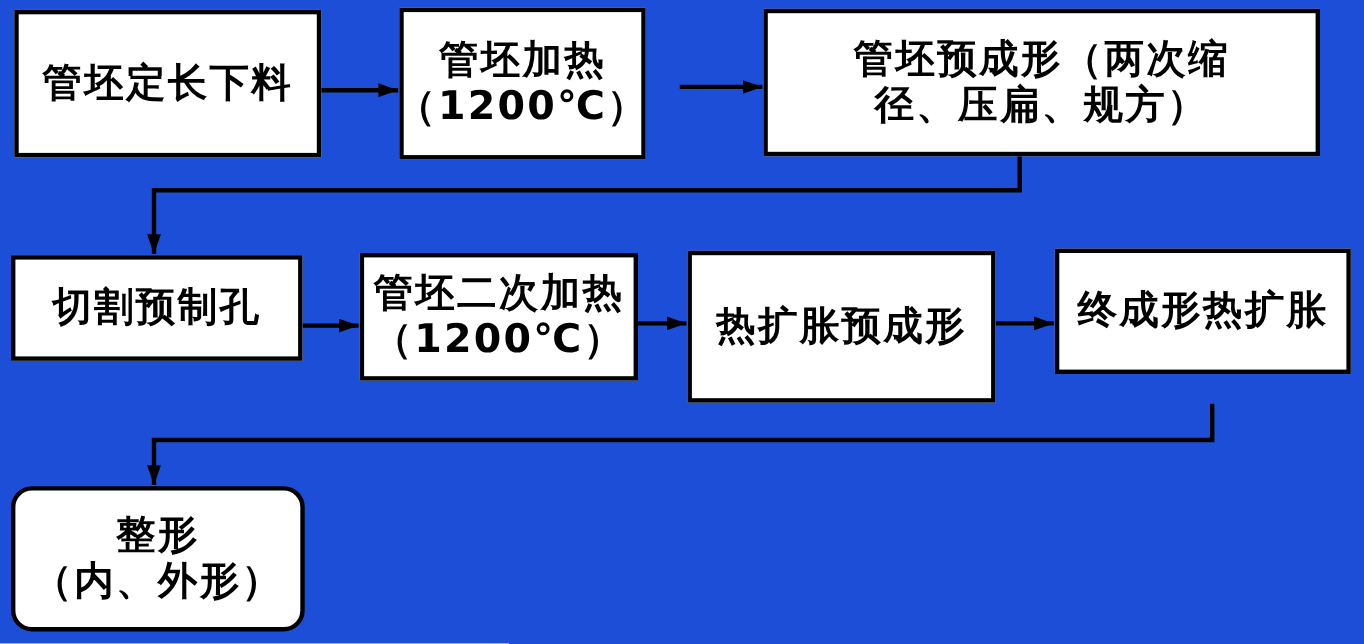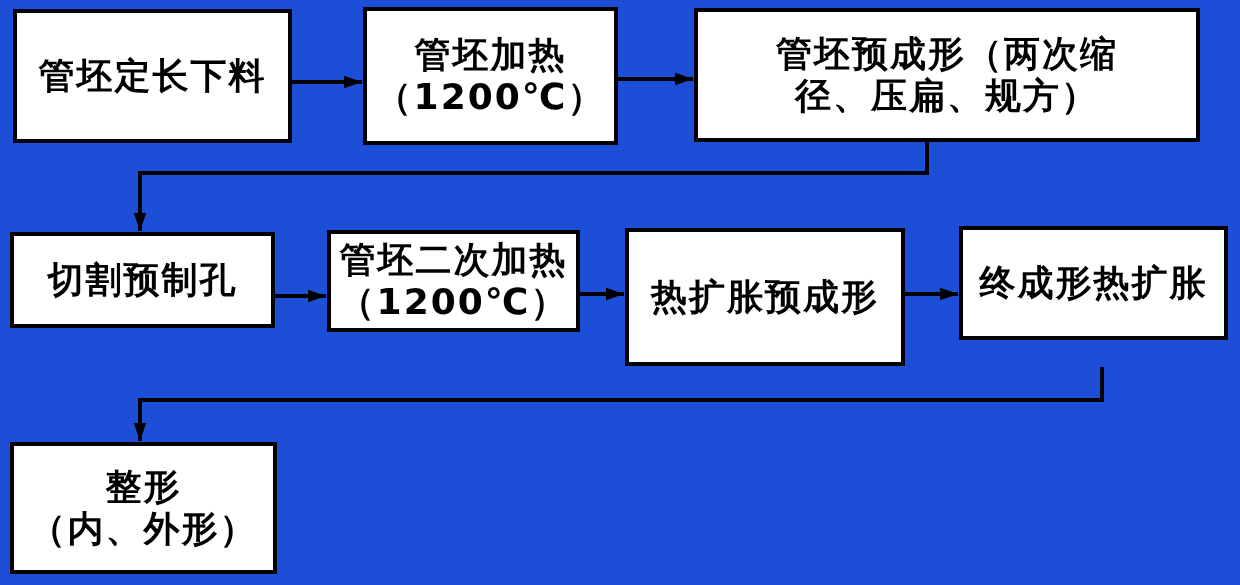--- a/index.html
+++ b/index.html
@@ -27,29 +27,29 @@
     text-align: center;
     color: #000000;
     font-size: 36px;
     font-weight: 700;
     letter-spacing: 2px;
     line-height: 1.18;
   }
   .node .label { white-space: pre-line; }
   
   .n1 { left: 13px;  top: 9px;   width: 279px; height: 134px; }
-  .n2 { left: 363px; top: 7px;   width: 255px; height: 138px; }
+  .n2 { left: 363px; top: 7px;   width: 224px; height: 138px; }
   .n3 { left: 694px; top: 8px;   width: 506px; height: 134px; }
   
   .n4 { left: 10px;  top: 232px; width: 265px; height: 96px; }
-  .n5 { left: 327px; top: 230px; width: 253px; height: 102px; }
+  .n5 { left: 327px; top: 230px; width: 253px; height: 116px; }
   .n6 { left: 625px; top: 228px; width: 280px; height: 138px; align-items: center; }
   .n7 { left: 959px; top: 226px; width: 269px; height: 114px; }
   
-  .n8 { left: 10px;  top: 442px; width: 267px; height: 132px; }
+  .n8 { left: 10px;  top: 442px; width: 267px; height: 132px; border-radius: 19px; }
 
   .edge { stroke: #000000; stroke-width: 4; fill: none; }
 </style>
 </head>
 <body>
 
 <div class="canvas">
 
   <svg class="edges-layer" width="1240" height="585" viewBox="0 0 1240 585" xmlns="http://www.w3.org/2000/svg">
     <defs>

